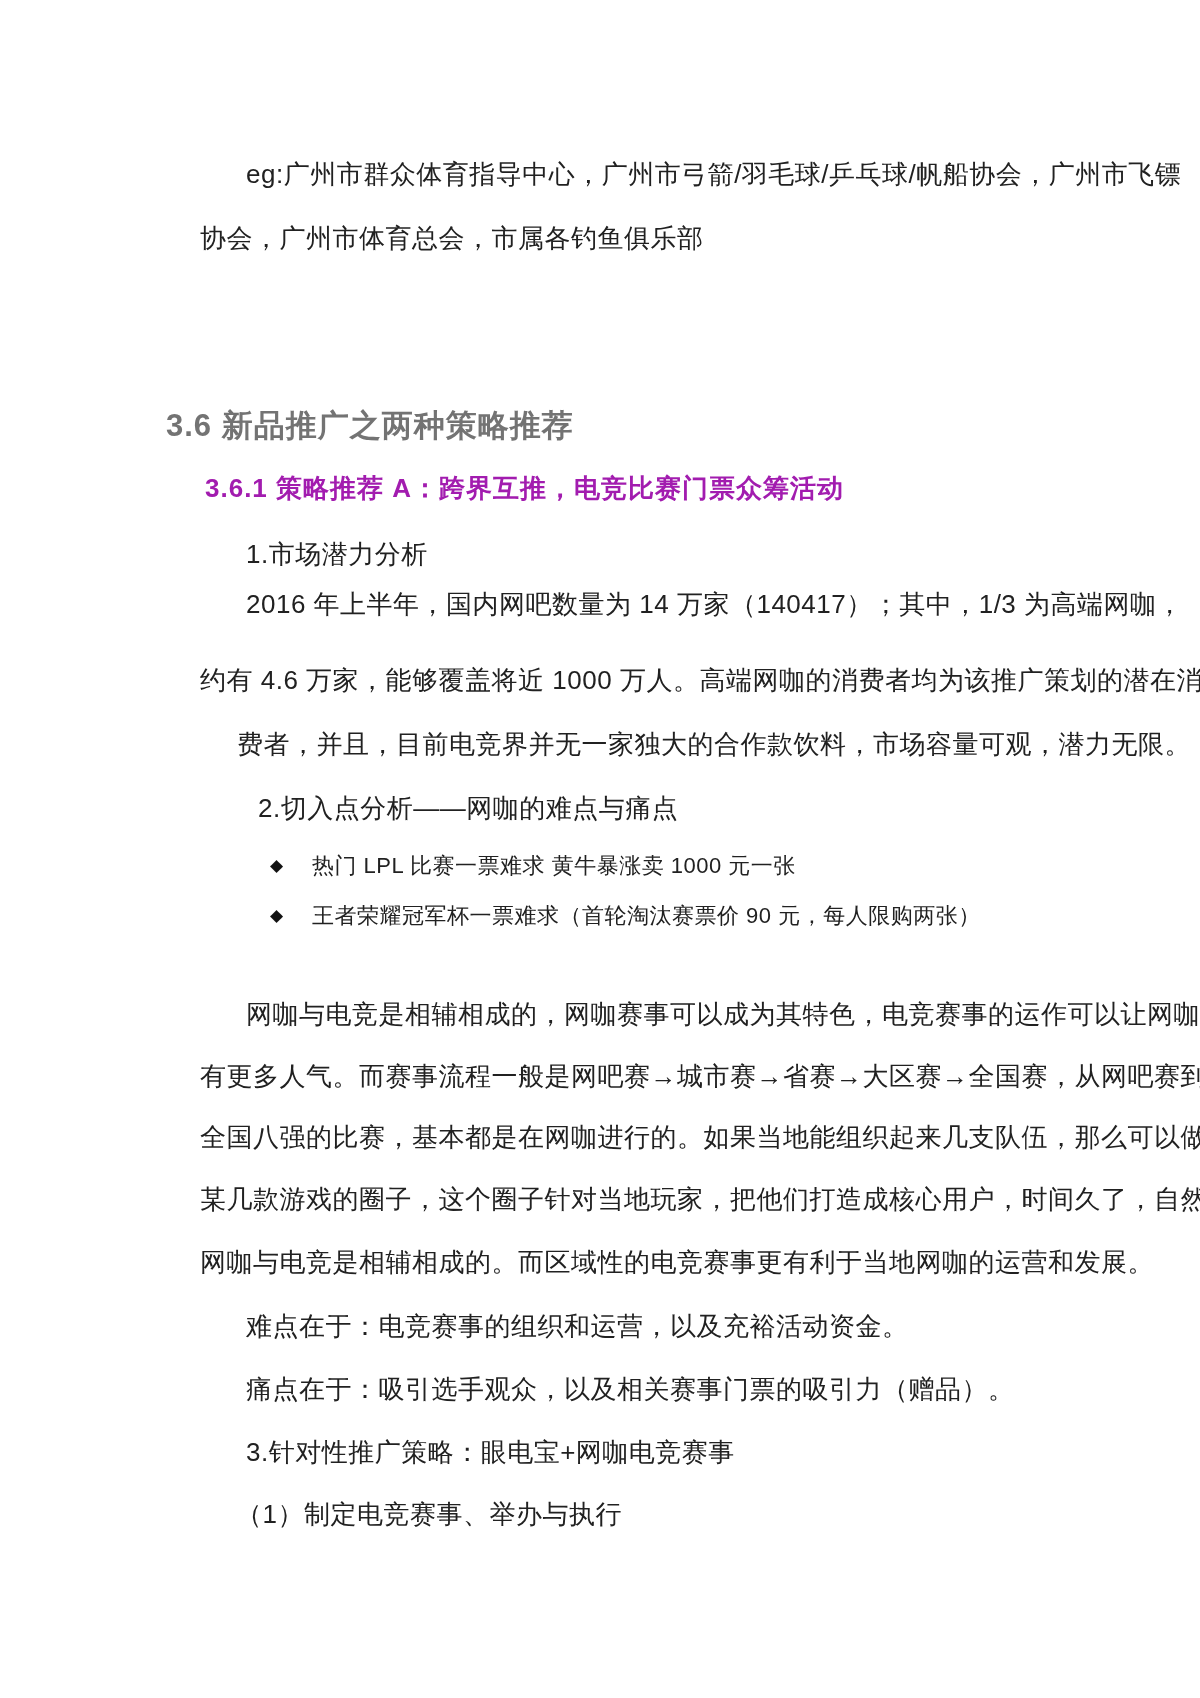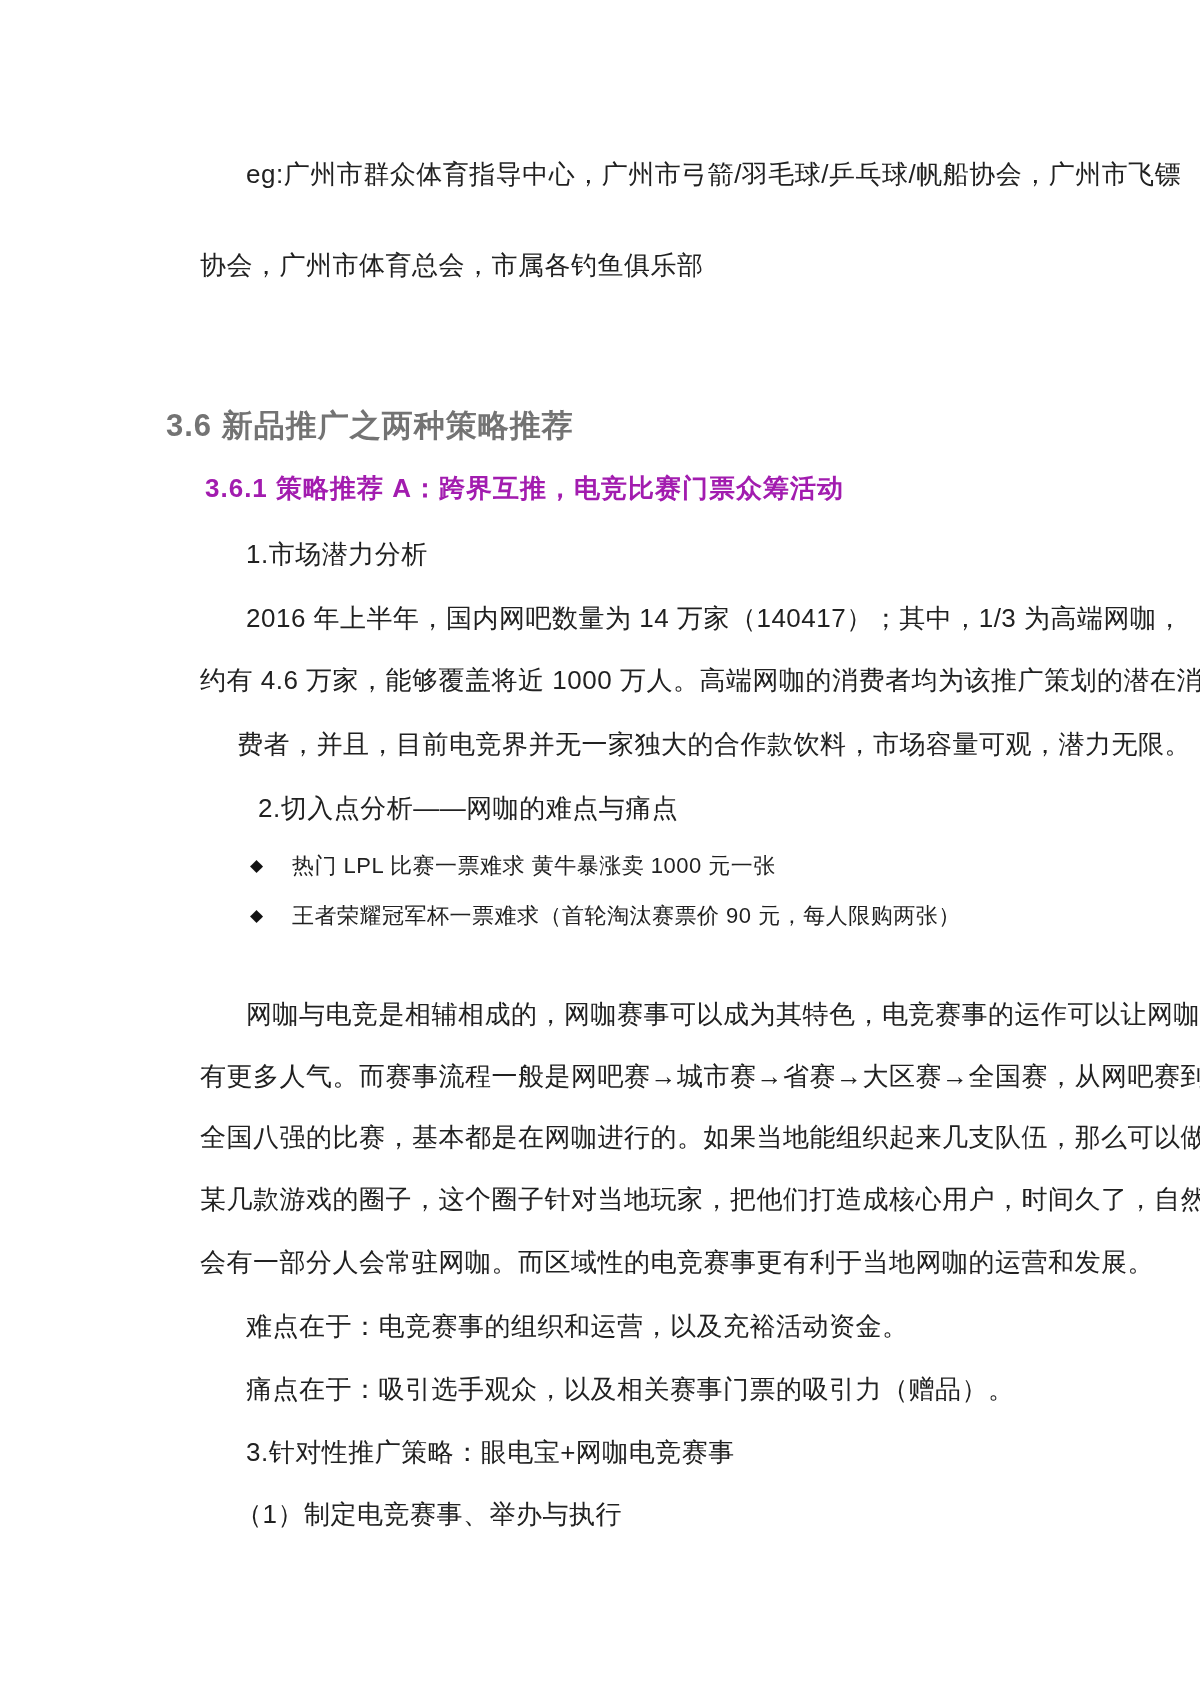--- a/index.html
+++ b/index.html
@@ -35,61 +35,62 @@
     font-size: 26px;
     font-weight: bold;
     color: #a21caf;
     letter-spacing: 1px;
   }
   .bullet {
     position: absolute;
     white-space: nowrap;
     font-size: 22px;
     letter-spacing: 0.5px;
+    margin-left: 20px;
   }
   .bullet .bullet-icon {
     display: inline-block;
     width: 42px;
     font-size: 17px;
     vertical-align: 2px;
     color: #111111;
   }
 </style>
 </head>
 <body>
 
 <div class="page">
 
   <div class="line body-text" style="top:160px; left:246px;">eg:广州市群众体育指导中心，广州市弓箭/羽毛球/乒乓球/帆船协会，广州市飞镖</div>
-  <div class="line body-text" style="top:224px; left:200px;margin-top:27px;">协会，广州市体育总会，市属各钓鱼俱乐部</div>
+  <div class="line body-text" style="top:224px; left:200px;">协会，广州市体育总会，市属各钓鱼俱乐部</div>
 
   <div class="line h1" style="top:408px; left:166px;">3.6 新品推广之两种策略推荐</div>
 
   <div class="line h2" style="top:474px; left:205px;">3.6.1 策略推荐 A：跨界互推，电竞比赛门票众筹活动</div>
 
   <div class="line body-text" style="top:540px; left:246px;">1.市场潜力分析</div>
 
-  <div class="line body-text" style="top:604px; left:246px;">2016 年上半年，国内网吧数量为 14 万家（140417）；其中，1/3 为高端网咖，</div>
+  <div class="line body-text" style="top:590px; left:246px;">2016 年上半年，国内网吧数量为 14 万家（140417）；其中，1/3 为高端网咖，</div>
   <div class="line body-text" style="top:666px; left:200px;">约有 4.6 万家，能够覆盖将近 1000 万人。高端网咖的消费者均为该推广策划的潜在消</div>
   <div class="line body-text" style="top:730px; left:200px;margin-left:37px;">费者，并且，目前电竞界并无一家独大的合作款饮料，市场容量可观，潜力无限。</div>
 
   <div class="line body-text" style="top:794px; left:246px;margin-left:12px;">2.切入点分析——网咖的难点与痛点</div>
 
   <div class="bullet" style="top:851px; left:250px;">
     <span class="bullet-icon">◆</span><span>热门 LPL 比赛一票难求 黄牛暴涨卖 1000 元一张</span>
   </div>
   <div class="bullet" style="top:901px; left:250px;">
     <span class="bullet-icon">◆</span><span>王者荣耀冠军杯一票难求（首轮淘汰赛票价 90 元，每人限购两张）</span>
   </div>
 
   <div class="line body-text" style="top:1000px; left:246px;">网咖与电竞是相辅相成的，网咖赛事可以成为其特色，电竞赛事的运作可以让网咖</div>
   <div class="line body-text" style="top:1062px; left:200px;">有更多人气。而赛事流程一般是网吧赛→城市赛→省赛→大区赛→全国赛，从网吧赛到</div>
   <div class="line body-text" style="top:1123px; left:200px;">全国八强的比赛，基本都是在网咖进行的。如果当地能组织起来几支队伍，那么可以做</div>
   <div class="line body-text" style="top:1185px; left:200px;">某几款游戏的圈子，这个圈子针对当地玩家，把他们打造成核心用户，时间久了，自然</div>
-  <div class="line body-text" style="top:1248px; left:200px;">会有一部分人会常驻网咖。而区域性的电竞赛事更有利于当地网咖的运营和发展。</div>
+  <div class="line body-text" style="top:1248px; left:200px;">网咖与电竞是相辅相成的。而区域性的电竞赛事更有利于当地网咖的运营和发展。</div>
 
   <div class="line body-text" style="top:1312px; left:246px;">难点在于：电竞赛事的组织和运营，以及充裕活动资金。</div>
   <div class="line body-text" style="top:1375px; left:246px;">痛点在于：吸引选手观众，以及相关赛事门票的吸引力（赠品）。</div>
 
   <div class="line body-text" style="top:1438px; left:246px;">3.针对性推广策略：眼电宝+网咖电竞赛事</div>
 
   <div class="line body-text" style="top:1500px; left:236px;">（1）制定电竞赛事、举办与执行</div>
 
 </div>
 

